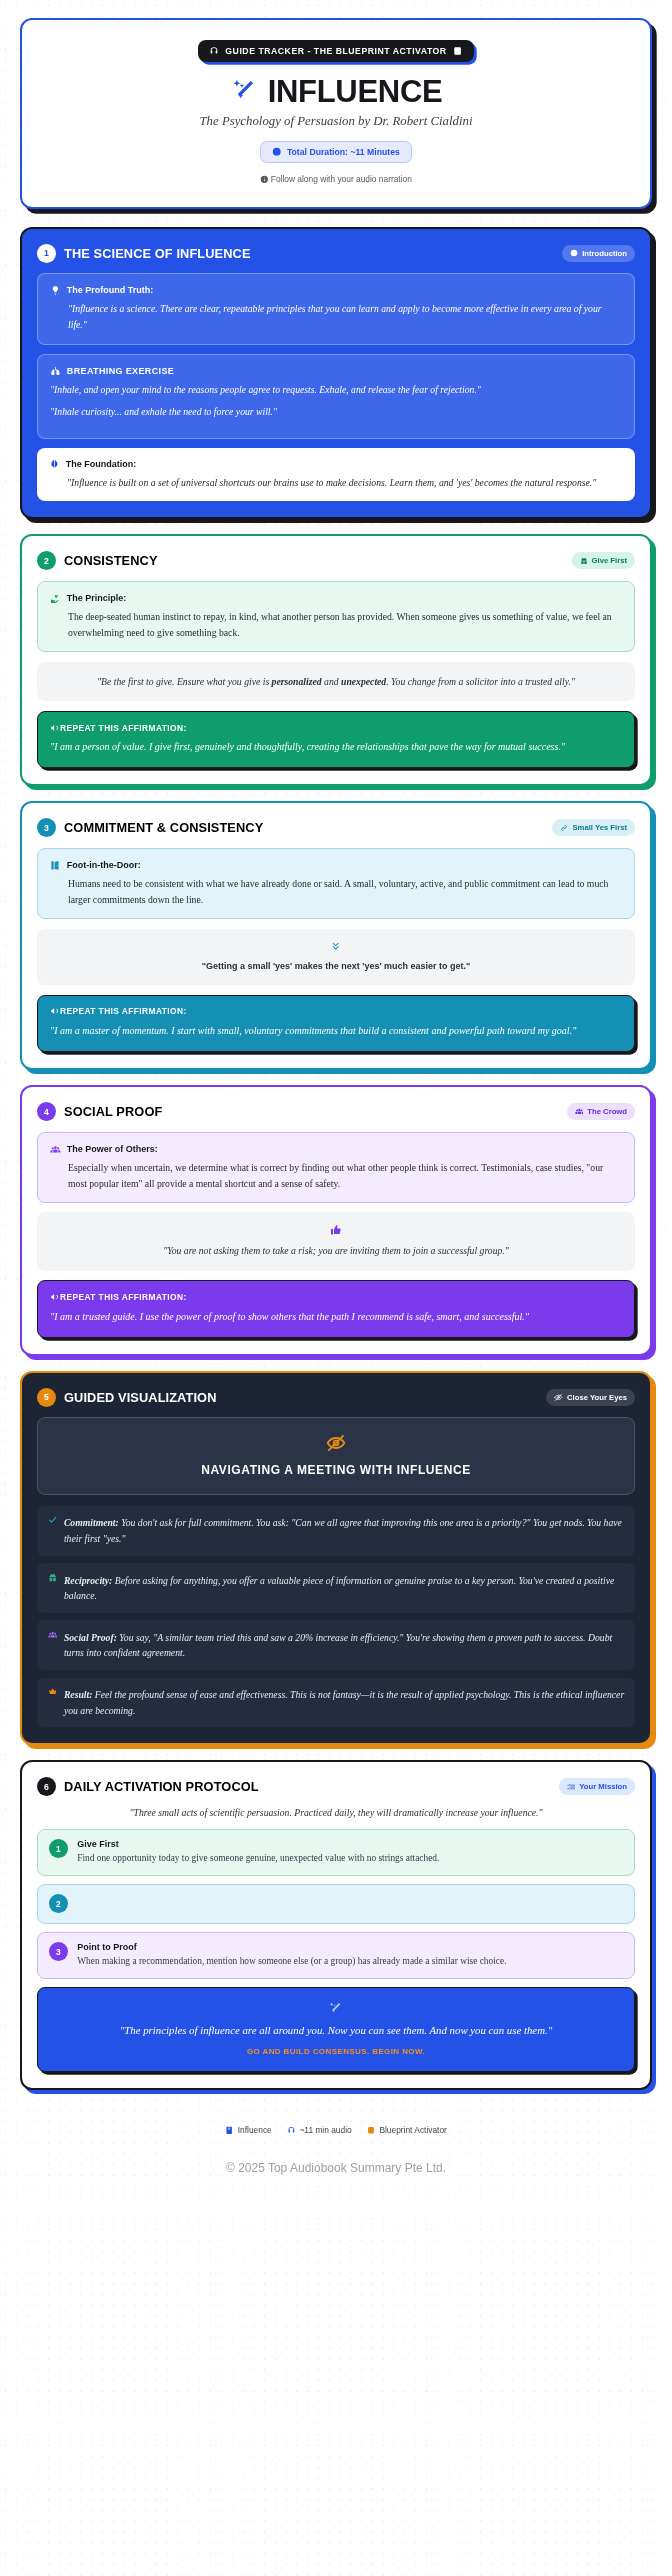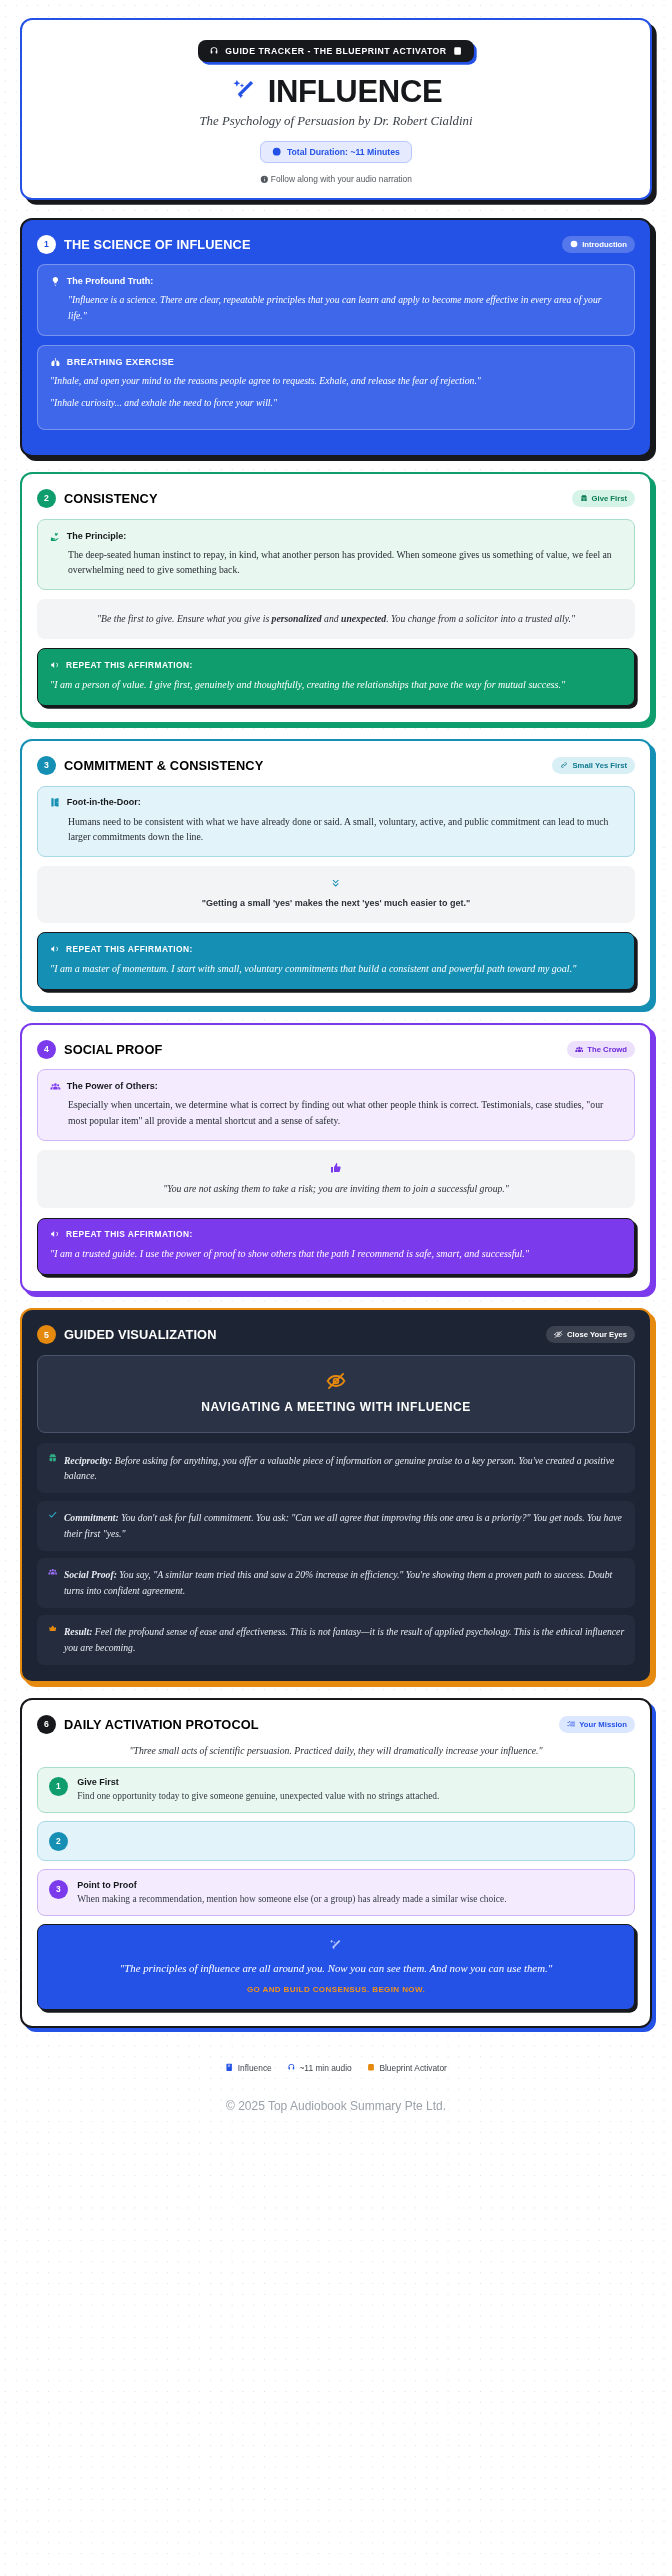--- a/index.html
+++ b/index.html
@@ -19,21 +19,21 @@
     background: #ffffff;
     border: 2px solid #1b1b1f;
     margin-bottom: 15px;
     padding: 15px 15px 16px 15px;
   }
   .hero {
     border: 2px solid #2552e6;
     border-radius: 12px;
     background:#fff;
     box-shadow: 4.7px 4.7px 0 #17181c;
-    padding: 20px 16px 14px 16px;
+    padding: 20px 16px 23px 16px;
     margin-bottom: 17.5px;
     text-align:center;
   }
 
   
   .tracker-pill{
     display:inline-flex; align-items:center; gap:6.7px;
     background:#17181c; color:#fff;
     border-radius: 8px;
     padding: 6px 10.8px;
@@ -97,21 +97,21 @@
     text-align:center; font-family:"Liberation Serif", serif; font-style:italic;
     font-size:9.7px; line-height:1.6; color:#2b3037;
   }
   .quote-grey .icon-row{ margin-bottom:6.7px; font-size:11.4px; }
   .affirm{
     border-radius:8px; border:1.7px solid #17181c;
     box-shadow:2.7px 2.7px 0 #17181c;
     padding:10.8px 12px 12px 12px; color:#fff;
   }
   .affirm .lab{
-    display:flex;align-items:center;gap:6px;
+    display:flex;align-items:center;
     font-size:8.4px;font-weight:700;letter-spacing:.05em;text-transform:uppercase;margin-bottom:6.7px;
   }
   .affirm .txt{
     font-family:"Liberation Serif", serif; font-style:italic;
     font-size:10px; line-height:1.6;
   }
 
   
   .s1{ background:#2552e6; border:2px solid #17181c; box-shadow:4px 4px 0 #17181c; color:#fff;}
   .s1 .sec-num{ background:#fff; color:#2552e6;}
@@ -299,20 +299,31 @@
           <svg width="10.8" height="10.8" viewBox="0 0 24 24" fill="#ffffff">
               <path d="M11.2 2h1.6v7.3h-1.6zM8.6 7.2c.8.4 1.3 1.2 1.3 2.1v8.3c0 1.3-1 2.4-2.4 2.4H5.3A2.3 2.3 0 0 1 3 17.7v-3.4c0-2.8 2-5.4 4.6-6.6.4-.2.8-.3 1-.5zm6.8 0c.2.2.6.3 1 .5C19 8.9 21 11.5 21 14.3v3.4c0 1.3-1 2.3-2.3 2.3h-2.2a2.4 2.4 0 0 1-2.4-2.4V9.3c0-.9.5-1.7 1.3-2.1z"></path>
             </svg>
         </span>
         <span>BREATHING EXERCISE</span>
       </div>
       <div class="body-serif italic">"Inhale, and open your mind to the reasons people agree to requests. Exhale, and release the fear of rejection."</div>
       <div class="body-serif italic">"Inhale curiosity... and exhale the need to force your will."</div>
     </div>
 
+    <div class="block b-white" style="margin-bottom:0">
+      <div class="block-label">
+        <span class="ic">
+          <svg width="10.8" height="10.8" viewBox="0 0 24 24" fill="#2552e6">
+              <path d="M11.2 3c-2 0-3.6 1.3-3.6 3 -1.3.3-2.3 1.5-2.3 3 0 .7.2 1.3.6 1.8-.4.5-.6 1.1-.6 1.8 0 1.4 1 2.6 2.3 2.9 0 1.7 1.6 3 3.6 3zm1.6 0v15.5c2 0 3.6-1.3 3.6-3 1.3-.3 2.3-1.5 2.3-2.9 0-.7-.2-1.3-.6-1.8.4-.5.6-1.1.6-1.8 0-1.5-1-2.7-2.3-3 0-1.7-1.6-3-3.6-3z"></path>
+            </svg>
+        </span>
+        <span>The Foundation:</span>
+      </div>
+      <div class="body-serif italic">"Influence is built on a set of universal shortcuts our brains use to make decisions. Learn them, and 'yes' becomes the natural response."</div>
+    </div>
   </div>
 
   <div class="card s2">
     <div class="sec-head">
       <div class="sec-left">
         <div class="sec-num">2</div>
         <div class="sec-title">CONSISTENCY</div>
       </div>
       <div class="sec-badge">
         <span class="ic">
@@ -478,34 +489,34 @@
             <path d="M2 12s3.6-6 10-6 10 6 10 6-3.6 6-10 6S2 12 2 12z"></path>
             <circle cx="12" cy="12" r="2.8"></circle>
             <line x1="3.5" y1="20.5" x2="20.5" y2="3.5"></line>
           </svg>
       </div>
       <div class="cap">NAVIGATING A MEETING WITH INFLUENCE</div>
     </div>
 
     <div class="step">
       <span class="ic">
+        <svg width="9.4" height="9.4" viewBox="0 0 24 24" fill="none" stroke="#2aa9c9" stroke-width="2.6" stroke-linecap="round" stroke-linejoin="round">
+            <polyline points="4 13 9 18 20 6"></polyline>
+          </svg>
+      </span>
+      <span class="tx"><b>Commitment:</b><span> You don't ask for full commitment. You ask: "Can we all agree that improving this one area is a priority?" You get nods. You have their first "yes."</span></span>
+    </div>
+
+    <div class="step">
+      <span class="ic">
         <svg width="9.4" height="9.4" viewBox="0 0 24 24" fill="#2fae86">
             <path d="M20 7h-2.2a3 3 0 0 0-4.6-3.6L12 4.6l-1.2-1.2A3 3 0 0 0 6.2 7H4v4h16zM4 13v7a1 1 0 0 0 1 1h6v-8zm9 8h6a1 1 0 0 0 1-1v-7h-7z"></path>
           </svg>
       </span>
       <span class="tx"><b>Reciprocity:</b><span> Before asking for anything, you offer a valuable piece of information or genuine praise to a key person. You've created a positive balance.</span></span>
-    </div>
-
-    <div class="step">
-      <span class="ic">
-        <svg width="9.4" height="9.4" viewBox="0 0 24 24" fill="none" stroke="#2aa9c9" stroke-width="2.6" stroke-linecap="round" stroke-linejoin="round">
-            <polyline points="4 13 9 18 20 6"></polyline>
-          </svg>
-      </span>
-      <span class="tx"><b>Commitment:</b><span> You don't ask for full commitment. You ask: "Can we all agree that improving this one area is a priority?" You get nods. You have their first "yes."</span></span>
     </div>
 
     <div class="step">
       <span class="ic">
         <svg width="9.4" height="9.4" viewBox="0 0 24 24" fill="#9a6ef5">
             <path d="M12 11a3 3 0 1 0 0-6 3 3 0 0 0 0 6zm-6 1a2.5 2.5 0 1 0 0-5 2.5 2.5 0 0 0 0 5zm12 0a2.5 2.5 0 1 0 0-5 2.5 2.5 0 0 0 0 5zM12 12.5c-2.6 0-5 1.4-5 3.2V19h10v-3.3c0-1.8-2.4-3.2-5-3.2zM5 13.2c-2 .2-4 1.3-4 2.8V19h4.4v-3.3c0-.9.3-1.7.9-2.4-.4-.1-.9-.1-1.3-.1zm14 0c-.4 0-.9 0-1.3.1.6.7.9 1.5.9 2.4V19H23v-3c0-1.5-2-2.6-4-2.8z"></path>
           </svg>
       </span>
       <span class="tx"><b>Social Proof:</b><span> You say, "A similar team tried this and saw a 20% increase in efficiency." You're showing them a proven path to success. Doubt turns into confident agreement.</span></span>
     </div>

